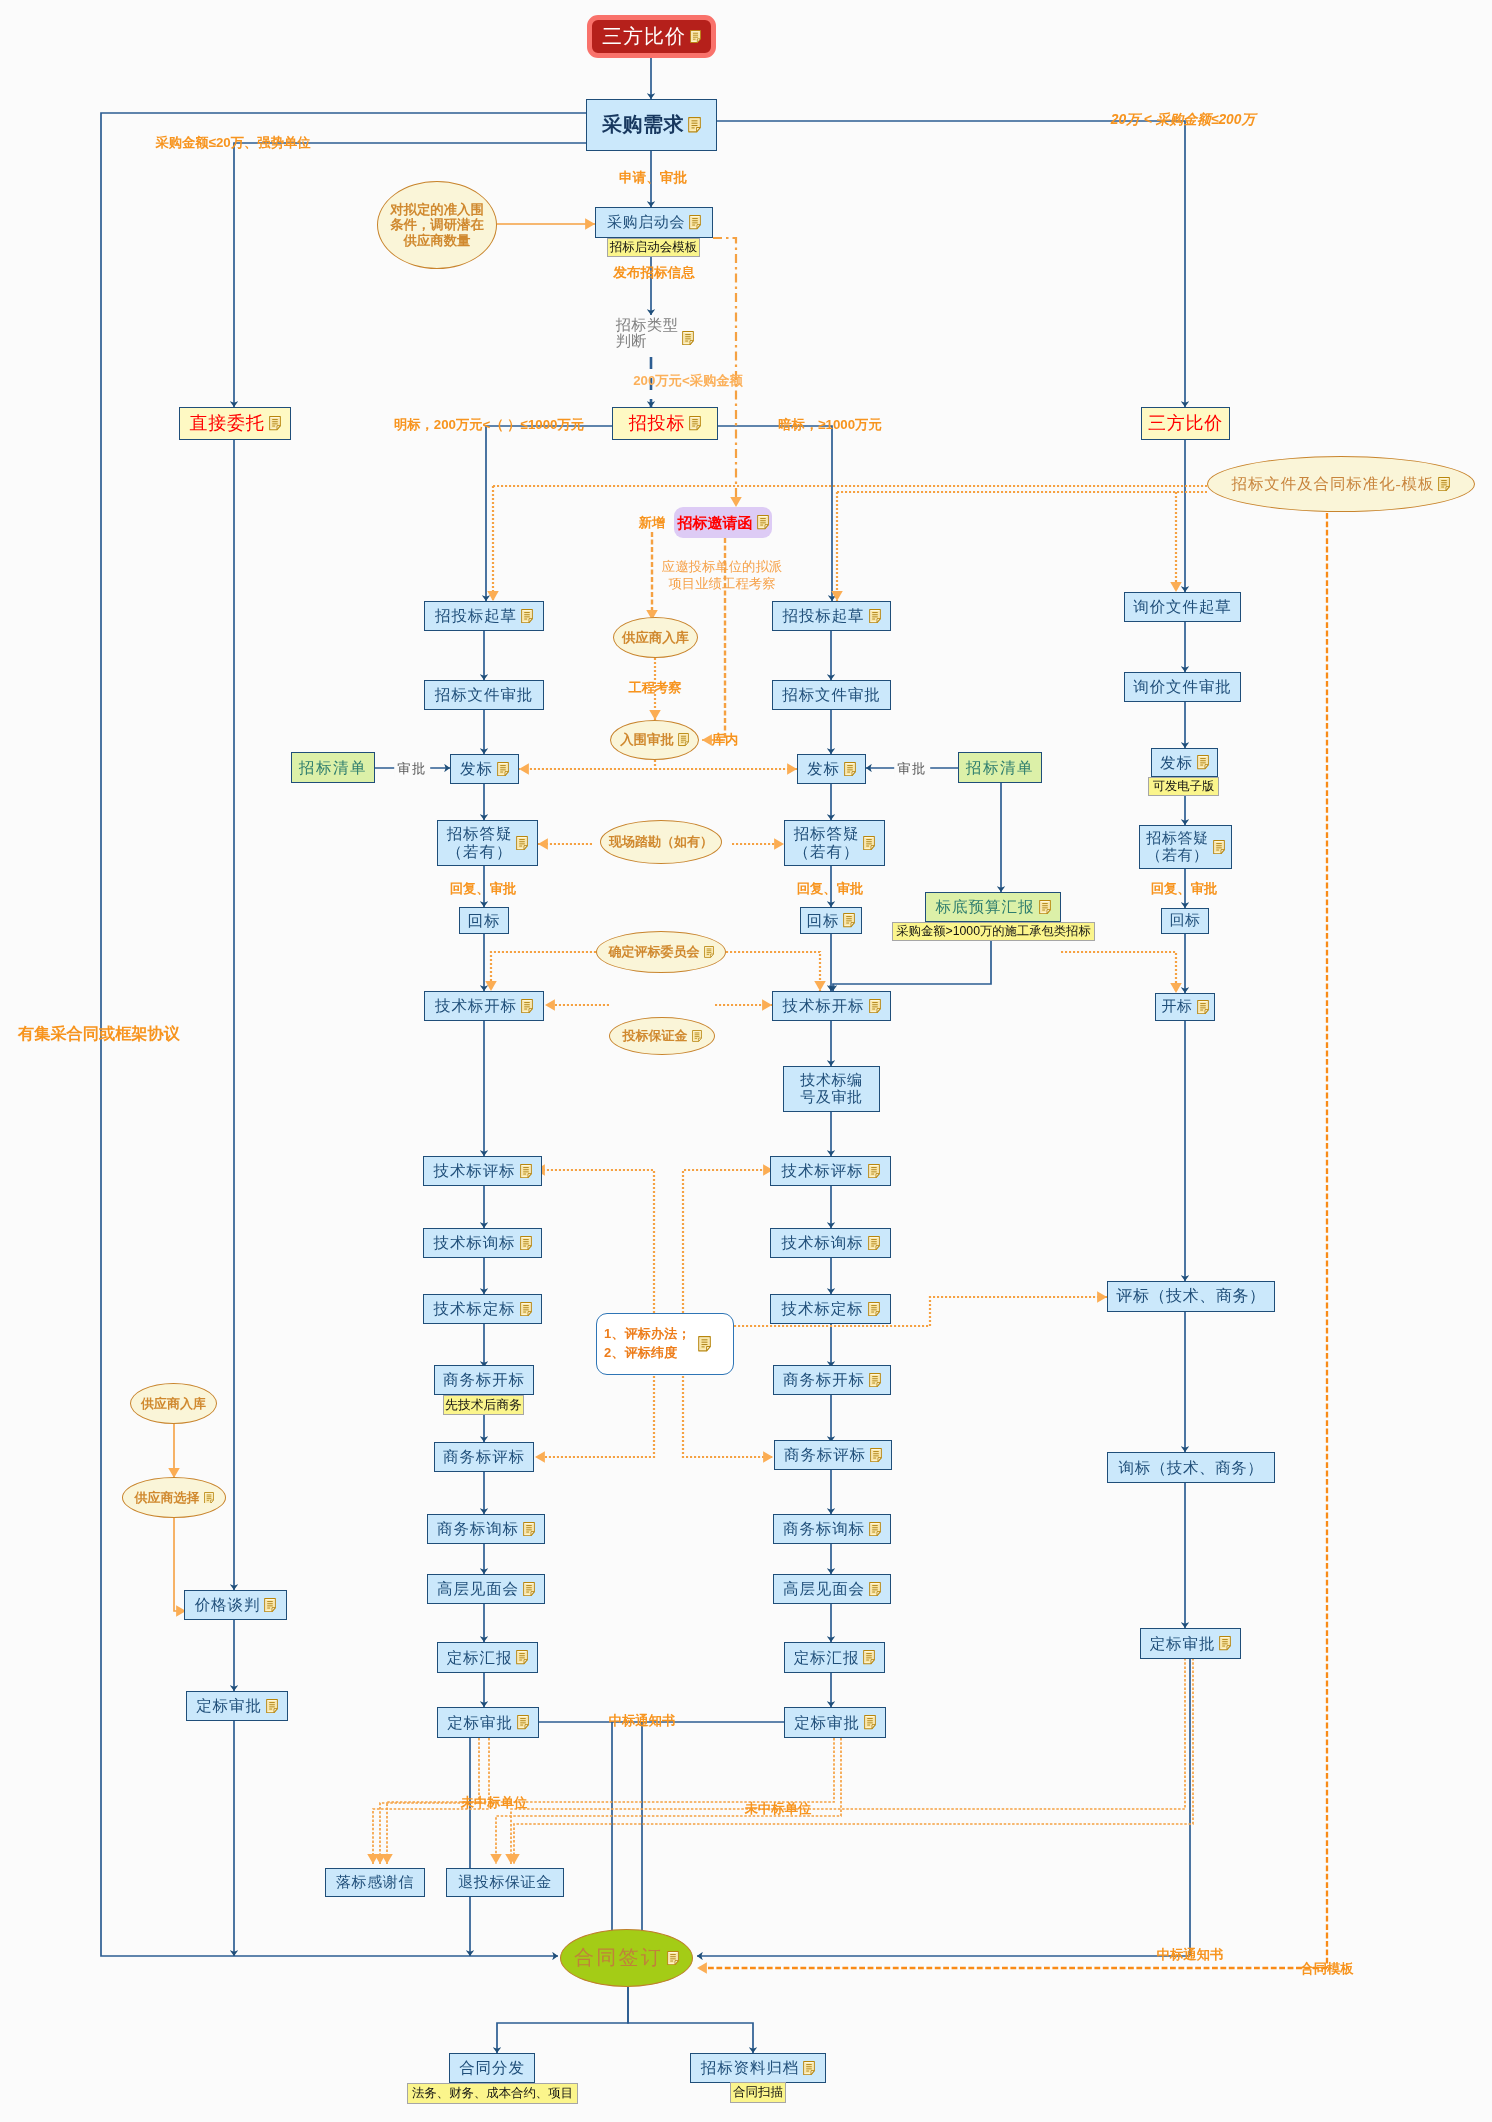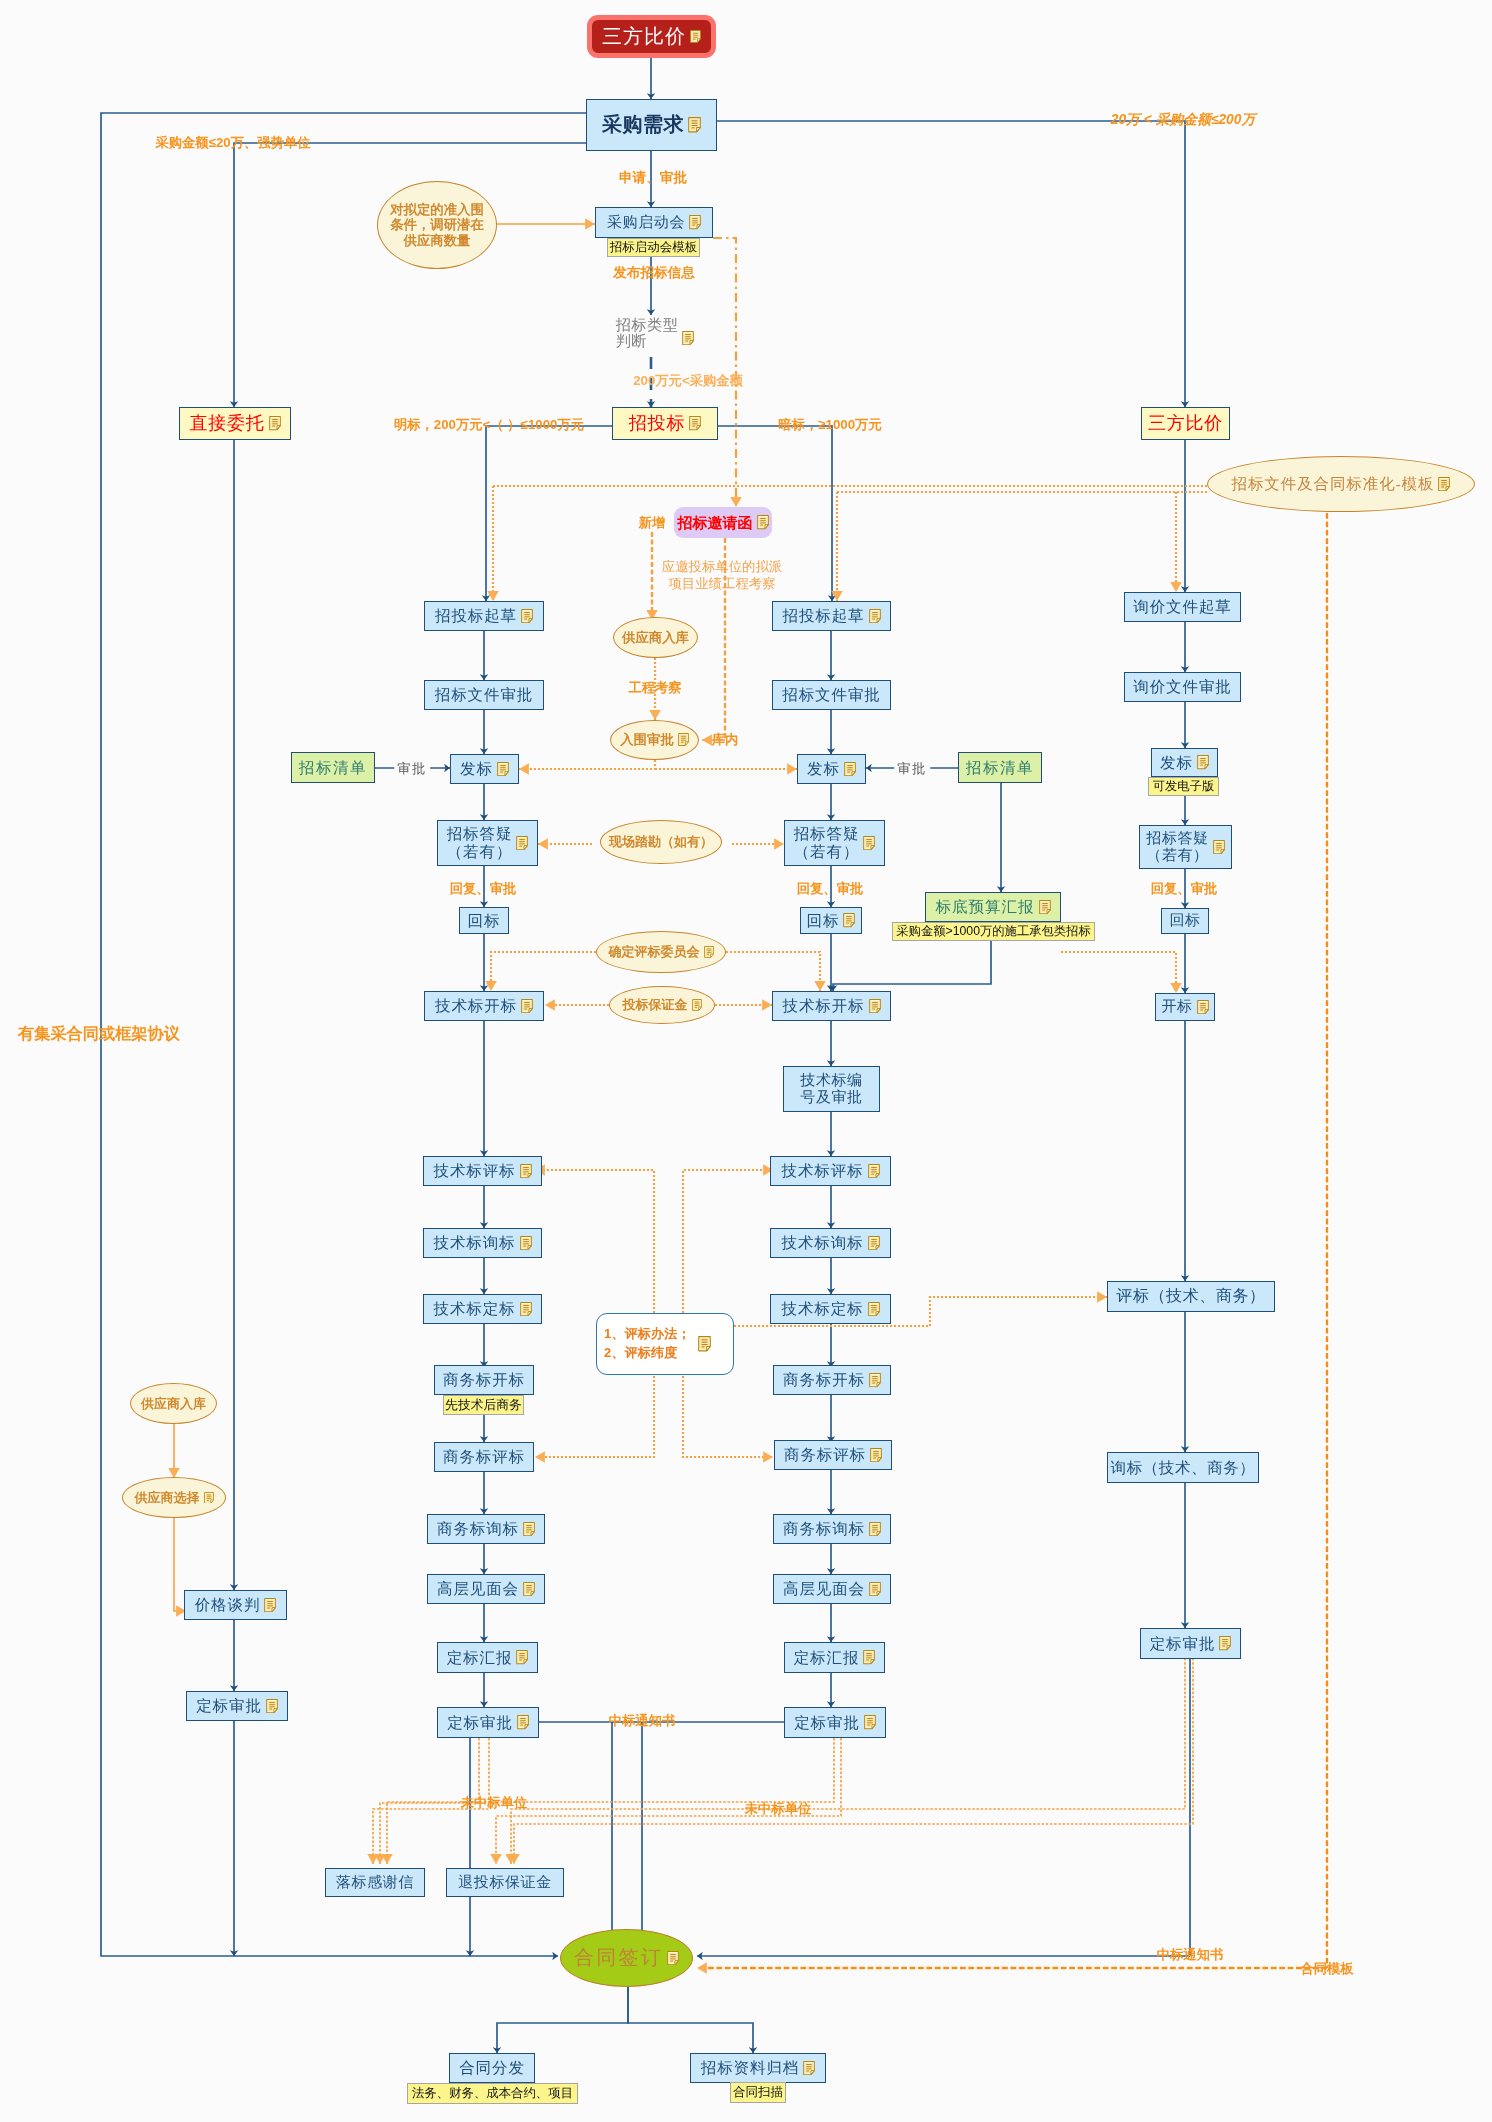--- a/index.html
+++ b/index.html
@@ -706,21 +706,21 @@
             <path d="M6.4,7.2 H17.6"></path>
             <path d="M6.4,11.6 H17.6"></path>
             <path d="M6.4,16.0 H17.6"></path>
             <path d="M6.4,20.4 H12.2"></path>
           </g>
         </svg>
       </div>
       <div class="node s-box" id="r_eval" style="left: 1107px; top: 1281px; width: 168px; height: 31px; font-size: 16px; letter-spacing: 0.6px;">
         <span class="t">评标（技术、商务）</span>
       </div>
-      <div class="node s-box" id="r_inq" style="left: 1107px; top: 1452px; width: 152px; height: 31px; font-size: 15.5px; letter-spacing: 0.6px;">
+      <div class="node s-box" id="r_inq" style="left: 1107px; top: 1452px; width: 168px; height: 31px; font-size: 15.5px; letter-spacing: 0.6px;">
         <span class="t">询标（技术、商务）</span>
       </div>
       <div class="node s-box" id="r_apprv" style="left: 1140px; top: 1628px; width: 101px; height: 31px; font-size: 15.5px; letter-spacing: 0.9px;">
         <span class="t">定标审批</span>
         <svg class="ic" width="12" height="14.28" viewBox="0 0 24 29">
           <path d="M1.2,1.2 H22.8 V20.0 L16.2,27.8 H1.2 Z" fill="#fffcf0"></path>
           <path d="M3.4,3.4 H20.6 V18.8 H14.6 V25.6 H3.4 Z" fill="#fbe8a8"></path>
           <path d="M1.2,1.2 H22.8 V20.0 L16.2,27.8 H1.2 Z" fill="none" stroke="#b8860b" stroke-width="2.1" stroke-linejoin="round"></path>
           <path d="M16.0,27.6 V19.6 H22.6" fill="none" stroke="#b8860b" stroke-width="1.9" stroke-linejoin="round"></path>
           <g stroke="#a6780a" stroke-width="1.7" stroke-linecap="butt">
@@ -879,21 +879,21 @@
           <path d="M1.2,1.2 H22.8 V20.0 L16.2,27.8 H1.2 Z" fill="none" stroke="#b8860b" stroke-width="2.1" stroke-linejoin="round"></path>
           <path d="M16.0,27.6 V19.6 H22.6" fill="none" stroke="#b8860b" stroke-width="1.9" stroke-linejoin="round"></path>
           <g stroke="#a6780a" stroke-width="1.7" stroke-linecap="butt">
             <path d="M6.4,7.2 H17.6"></path>
             <path d="M6.4,11.6 H17.6"></path>
             <path d="M6.4,16.0 H17.6"></path>
             <path d="M6.4,20.4 H12.2"></path>
           </g>
         </svg>
       </div>
-      <div class="node s-ellipse" id="e_bond" style="left: 609px; top: 986px; width: 106px; height: 38px; font-size: 13px;">
+      <div class="node s-ellipse" id="e_bond" style="left: 609px; top: 1017px; width: 106px; height: 38px; font-size: 13px;">
         <span class="t">投标保证金</span>
         <svg class="ic" width="10" height="11.899999999999999" viewBox="0 0 24 29">
           <path d="M1.2,1.2 H22.8 V20.0 L16.2,27.8 H1.2 Z" fill="#fffcf0"></path>
           <path d="M3.4,3.4 H20.6 V18.8 H14.6 V25.6 H3.4 Z" fill="#fbe8a8"></path>
           <path d="M1.2,1.2 H22.8 V20.0 L16.2,27.8 H1.2 Z" fill="none" stroke="#b8860b" stroke-width="2.1" stroke-linejoin="round"></path>
           <path d="M16.0,27.6 V19.6 H22.6" fill="none" stroke="#b8860b" stroke-width="1.9" stroke-linejoin="round"></path>
           <g stroke="#a6780a" stroke-width="1.7" stroke-linecap="butt">
             <path d="M6.4,7.2 H17.6"></path>
             <path d="M6.4,11.6 H17.6"></path>
             <path d="M6.4,16.0 H17.6"></path>

